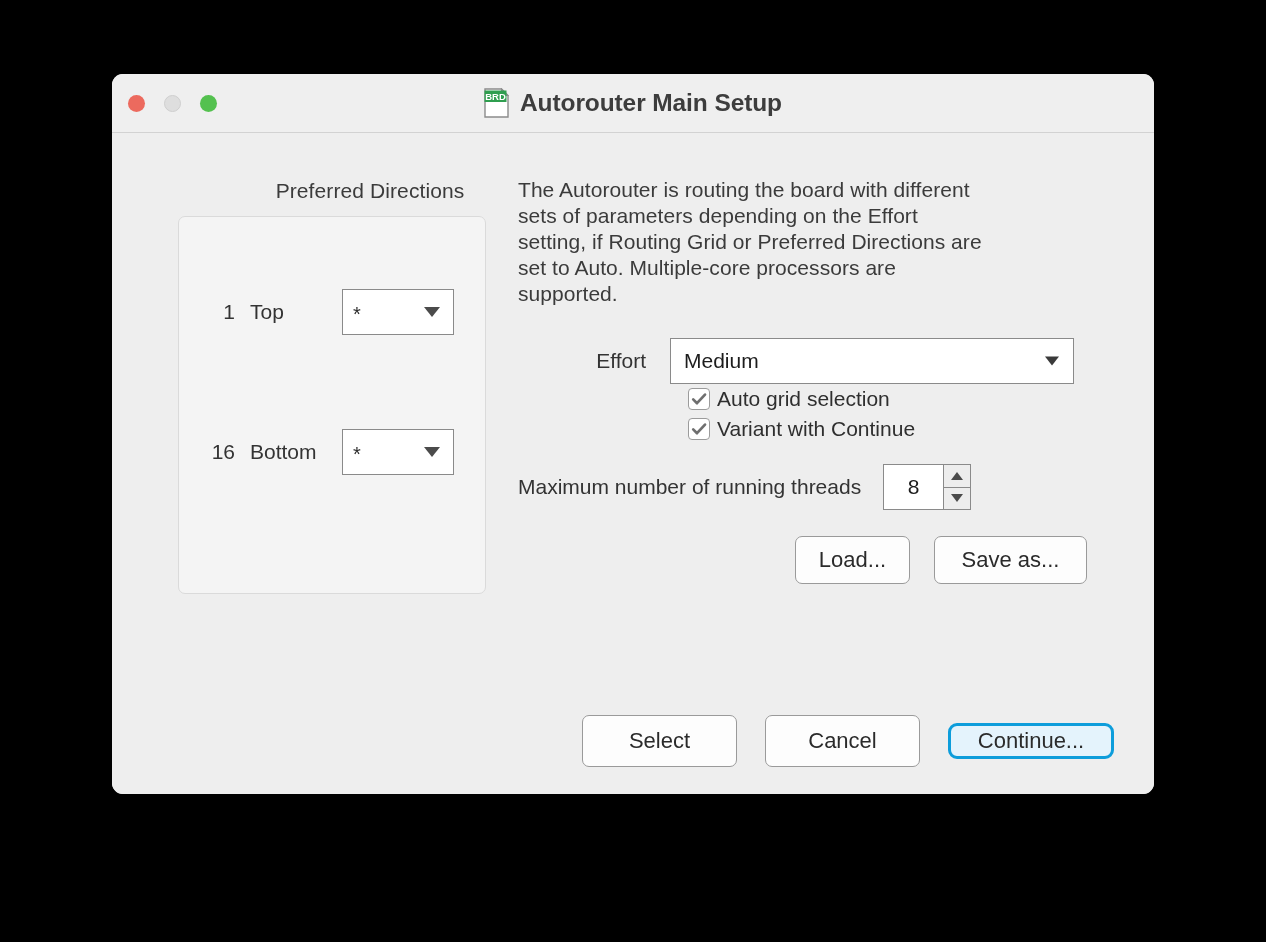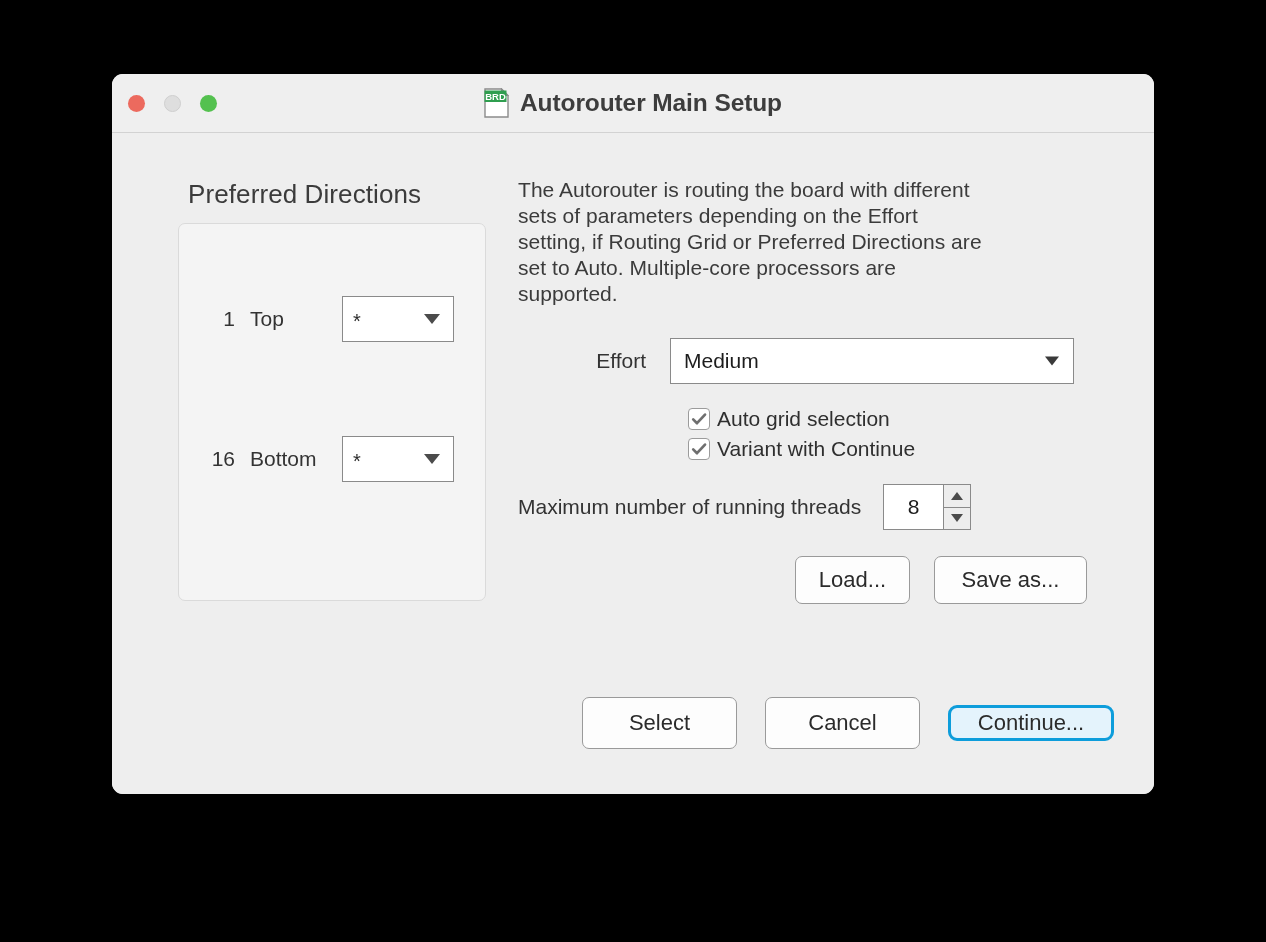--- a/index.html
+++ b/index.html
@@ -89,25 +89,26 @@
   }
 
   
   .left-col {
     position: absolute;
     left: 66px;
     top: 46px;
     width: 374px;
   }
   .group-title {
-    font-size: 26px;
+    font-size: 21px;
     color: #3b3b3b;
     margin-left: 10px;
     margin-bottom: 13px;
     letter-spacing: 0.1px;
+    text-align: center;
   }
   .groupbox {
     position: relative;
     width: 308px;
     height: 378px;
     background: #f4f4f4;
     border: 1px solid #dadada;
     border-radius: 7px;
     box-sizing: border-box;
   }
@@ -207,21 +208,21 @@
     margin-left: 13px;
   }
   .tri-down.small {
     right: 14px;
     border-left: 7px solid transparent;
     border-right: 7px solid transparent;
     border-top: 9px solid #3a3a3a;
   }
 
   .checks {
-    margin-top: 20px;
+    margin-top: 0;
     margin-left: 170px;
   }
   .check-row {
     display: flex;
     align-items: center;
     height: 30px;
   }
   .cbox {
     width: 22px;
     height: 22px;
@@ -313,21 +314,21 @@
     justify-content: center;
     box-sizing: border-box;
     padding: 0 20px;
   }
   .btn.load    { width: 115px; }
   .btn.saveas  { width: 153px; }
 
   .footer {
     position: absolute;
     right: 40px;
-    bottom: 46px;
+    bottom: 28px;
     display: flex;
     gap: 28px;
     align-items: center;
   }
   .btn.select  { width: 155px; height: 52px; }
   .btn.cancel  { width: 155px; height: 52px; }
   .btn.continue {
     width: 166px;
     height: 36px;
     background: #e4f3fc;

